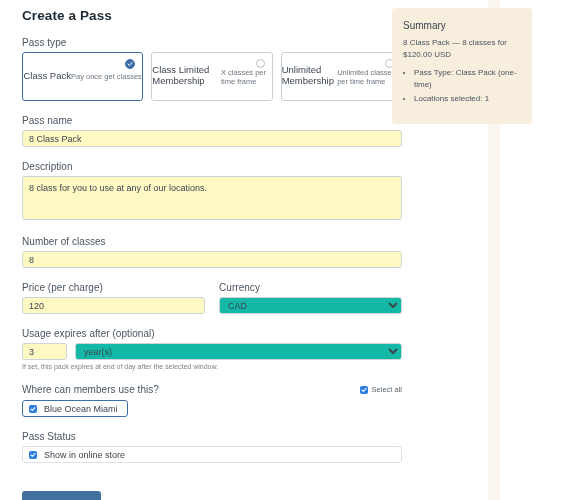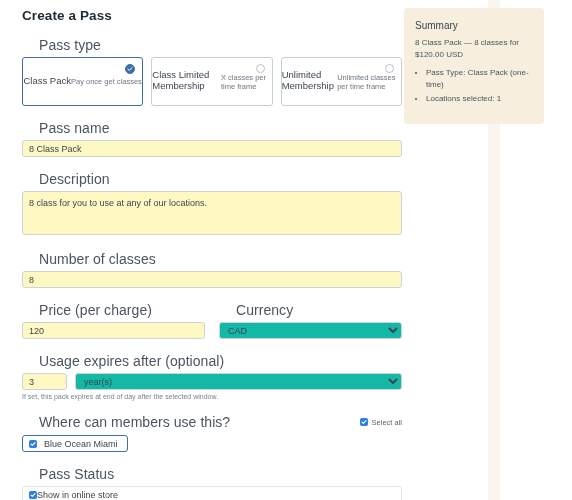--- a/index.html
+++ b/index.html
@@ -41,26 +41,25 @@
   .page-title {
     font-size: 13.5px;
     font-weight: bold;
     color: #1f2a33;
     margin: 0;
     padding-top: 8px;
     letter-spacing: 0.1px;
   }
 
   .field-label {
-    font-size: 14px;
+    font-size: 10px;
     color: #4a5561;
     margin-bottom: 4px;
     display: block;
     letter-spacing: 0.05px;
-    margin-left: 17px;
   }
   .block { margin-top: 14px; }
 
   
   .card-row {
     display: flex;
     gap: 8px;
   }
   .type-card {
     position: relative;
@@ -211,20 +210,21 @@
     font-size: 9px;
     color: #3c4650;
   }
 
   .status-box {
     border: 1px solid #dfe3e7;
     border-radius: 3px;
     height: 17px;
     display: flex;
     align-items: center;
+    gap: 7px;
     padding: 4px 6px;
     box-sizing: border-box;
     width: 100%;
   }
   .status-box .status-label {
     font-size: 9px;
     color: #3c4650;
   }
 
   .primary-btn {
@@ -238,21 +238,21 @@
     font-family: "Liberation Sans", sans-serif;
     font-size: 9px;
     font-weight: bold;
     cursor: pointer;
     letter-spacing: 0.2px;
   }
 
   
   .summary-panel {
     position: absolute;
-    left: 404px;
+    left: 392px;
     top: 8px;
     width: 140px;
     box-sizing: border-box;
     background: #f7eedd;
     border-radius: 4px;
     padding: 12px 11px 16px 11px;
   }
   .summary-title {
     font-size: 10px;
     color: #3c4650;

